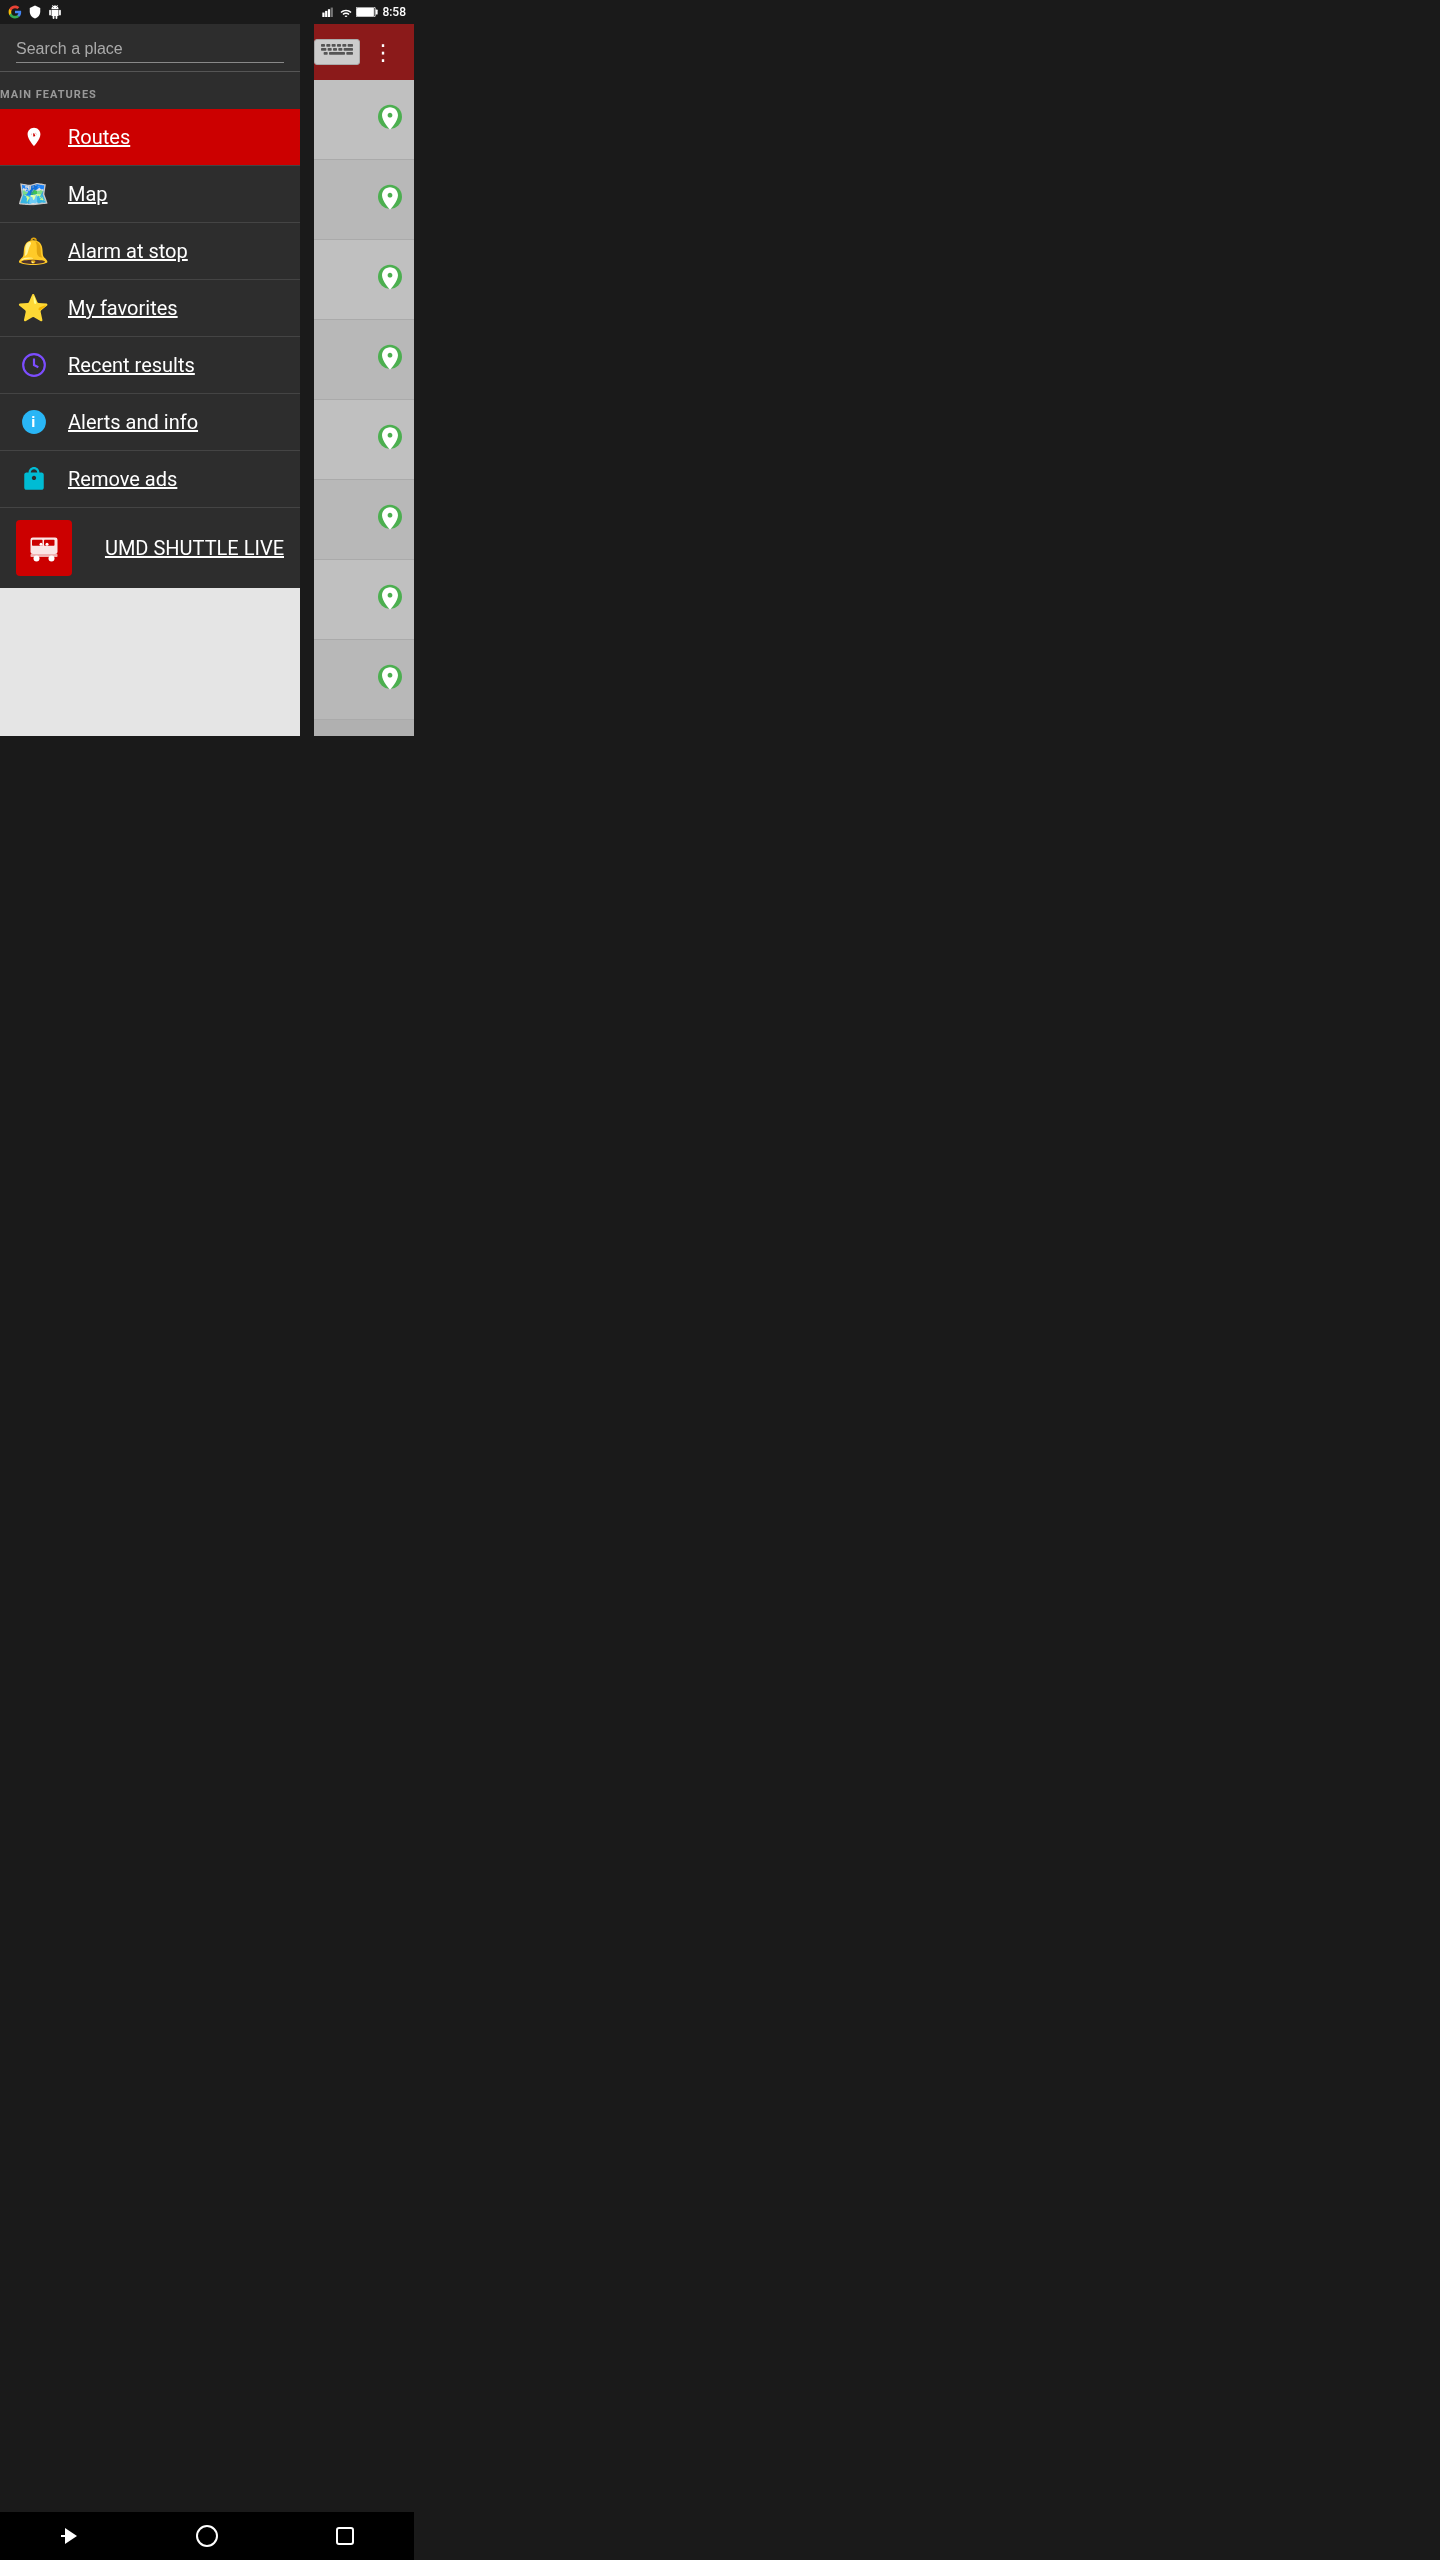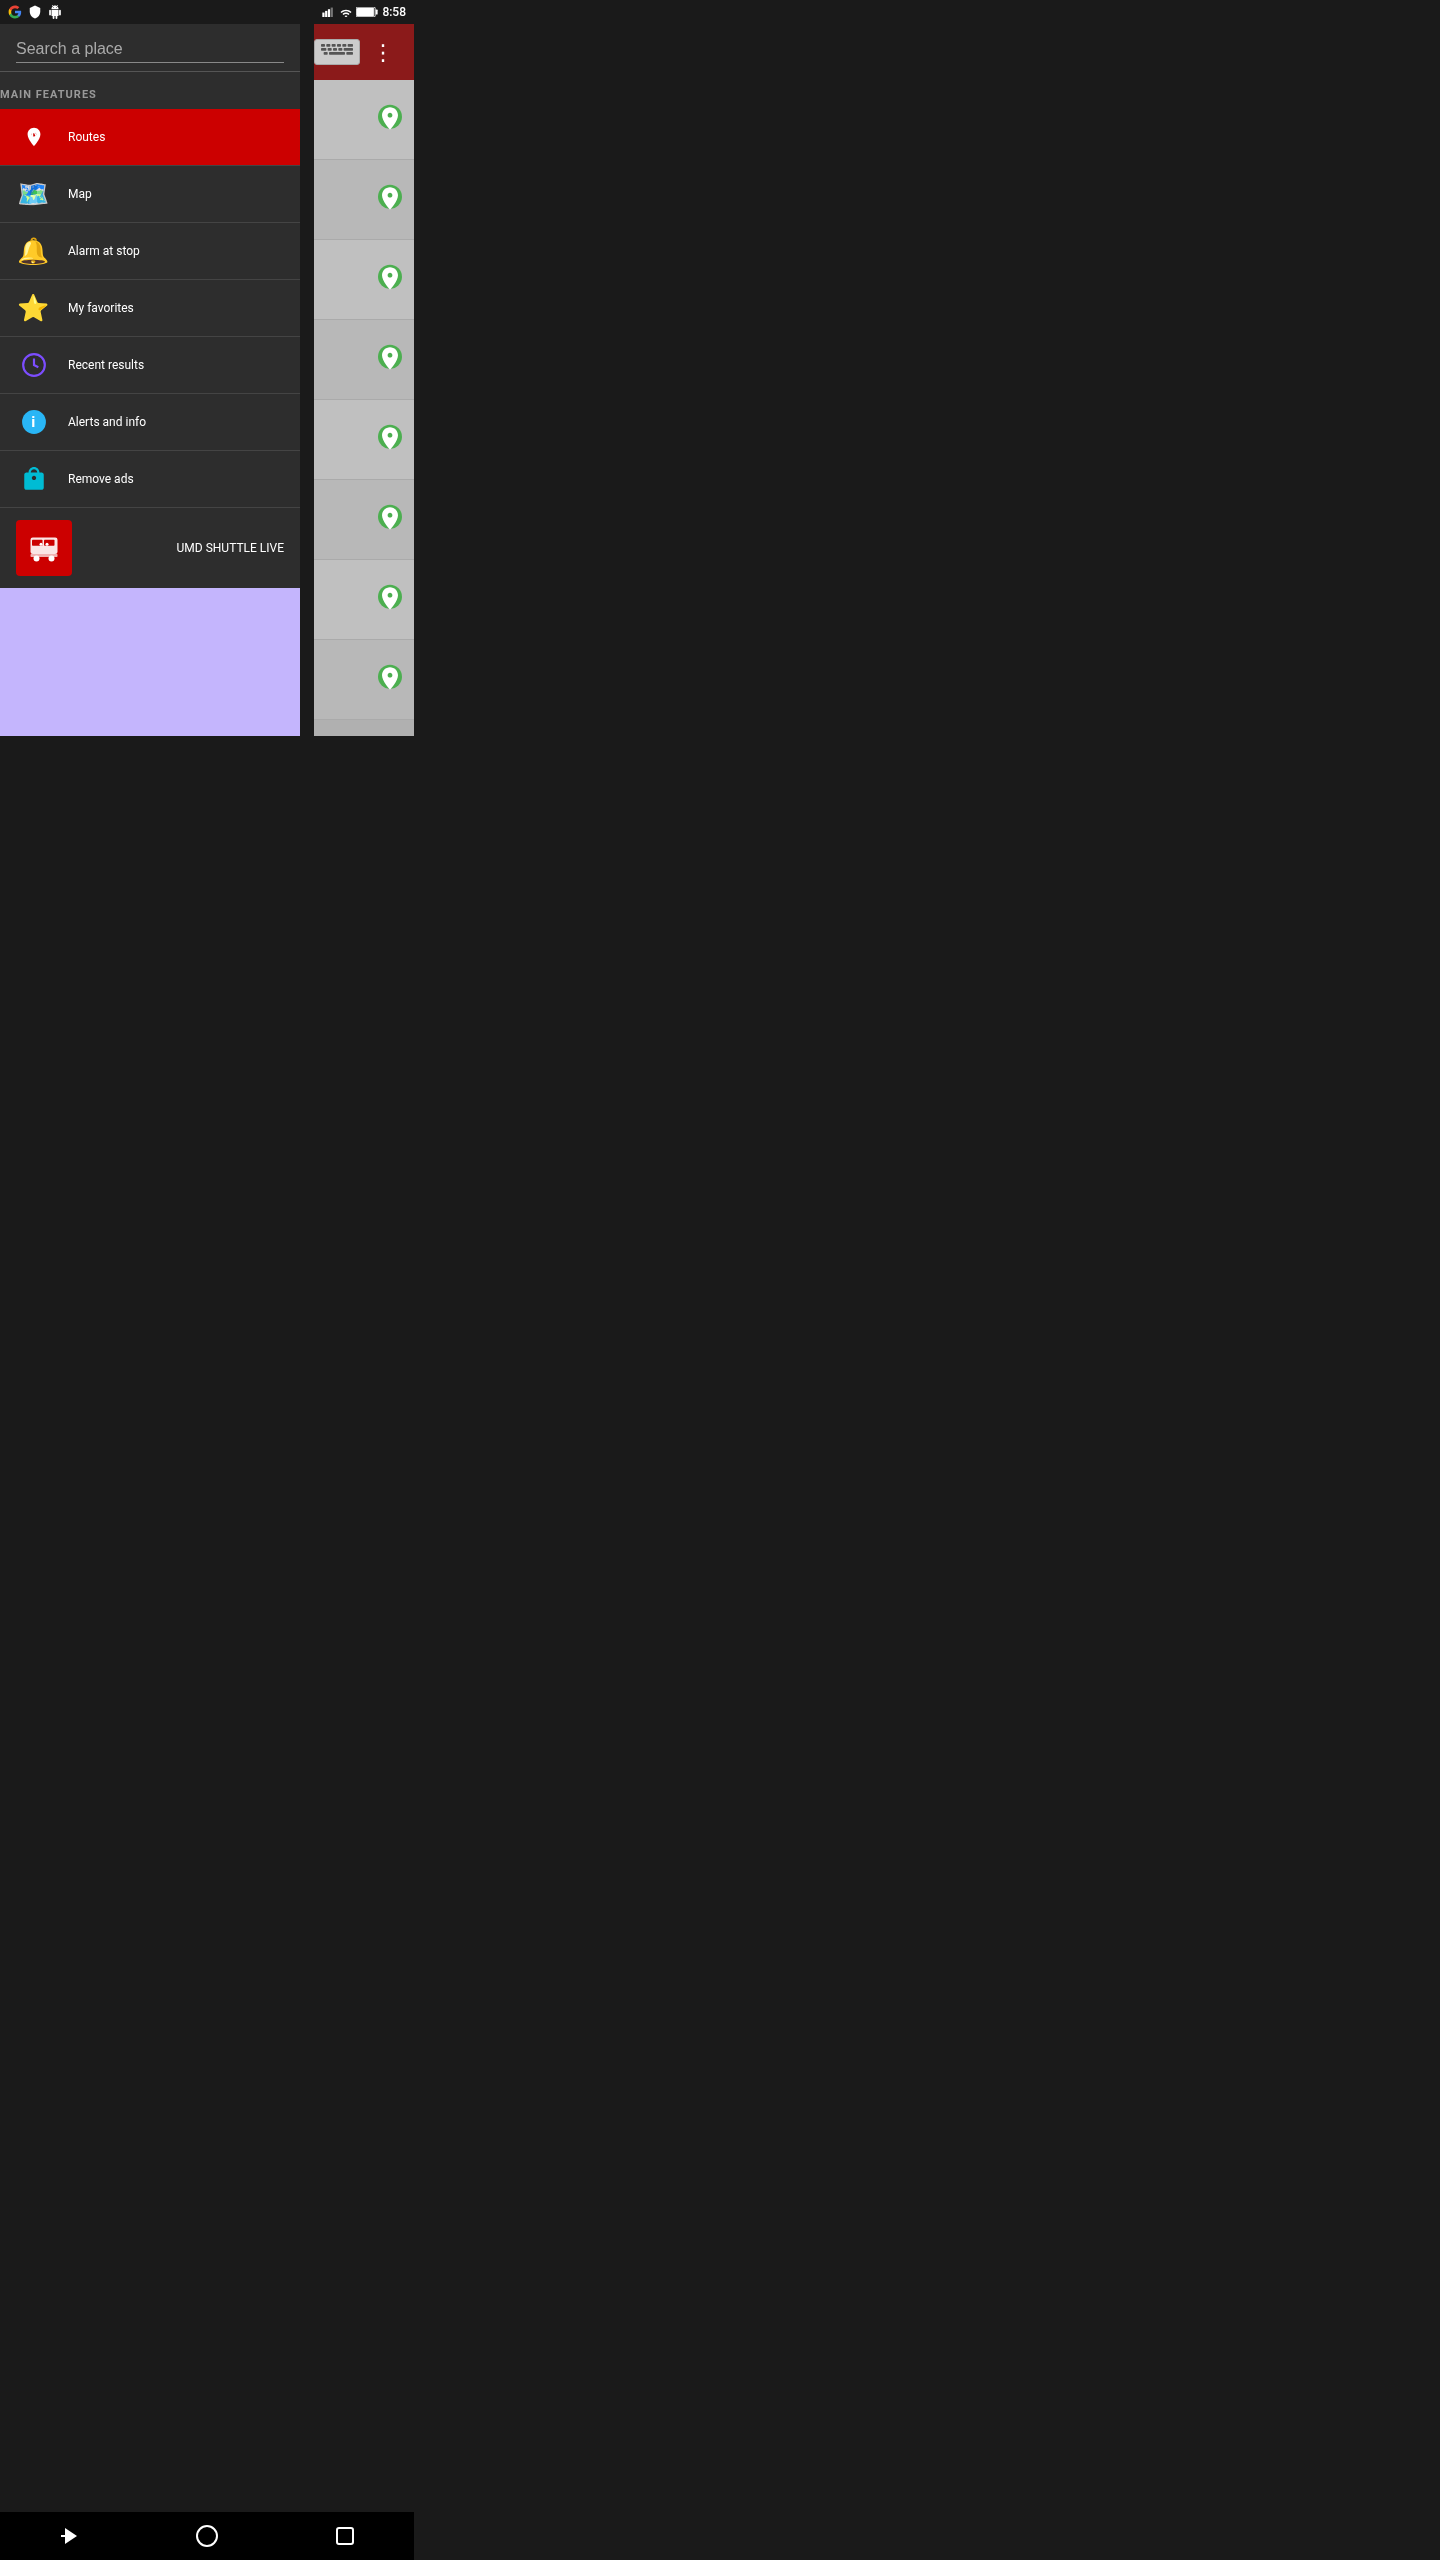--- a/index.html
+++ b/index.html
@@ -122,21 +122,21 @@
       border-radius: 3px;
     }
 
     
     .left-panel {
       position: absolute;
       left: 0;
       top: 0;
       width: 300px;
       height: 100%;
-      background: #c4b5fd;
+      background: #e5e5e5;
       z-index: 10;
       display: flex;
       flex-direction: column;
     }
 
     
     .search-container {
       padding: 12px 16px 8px 16px;
       background: #2d2d2d;
       border-bottom: 1px solid #555;
@@ -187,21 +187,22 @@
       display: flex;
       align-items: center;
       justify-content: center;
       margin-right: 16px;
       flex-shrink: 0;
       font-size: 22px;
     }
 
     .menu-item-label {
       color: white;
-      font-size: 12px;
+      font-size: 20px;
+      text-decoration: underline;
     }
 
     
     .menu-item-umd {
       display: flex;
       align-items: center;
       padding: 12px 16px;
       height: 80px;
       cursor: pointer;
       background: #2d2d2d;

